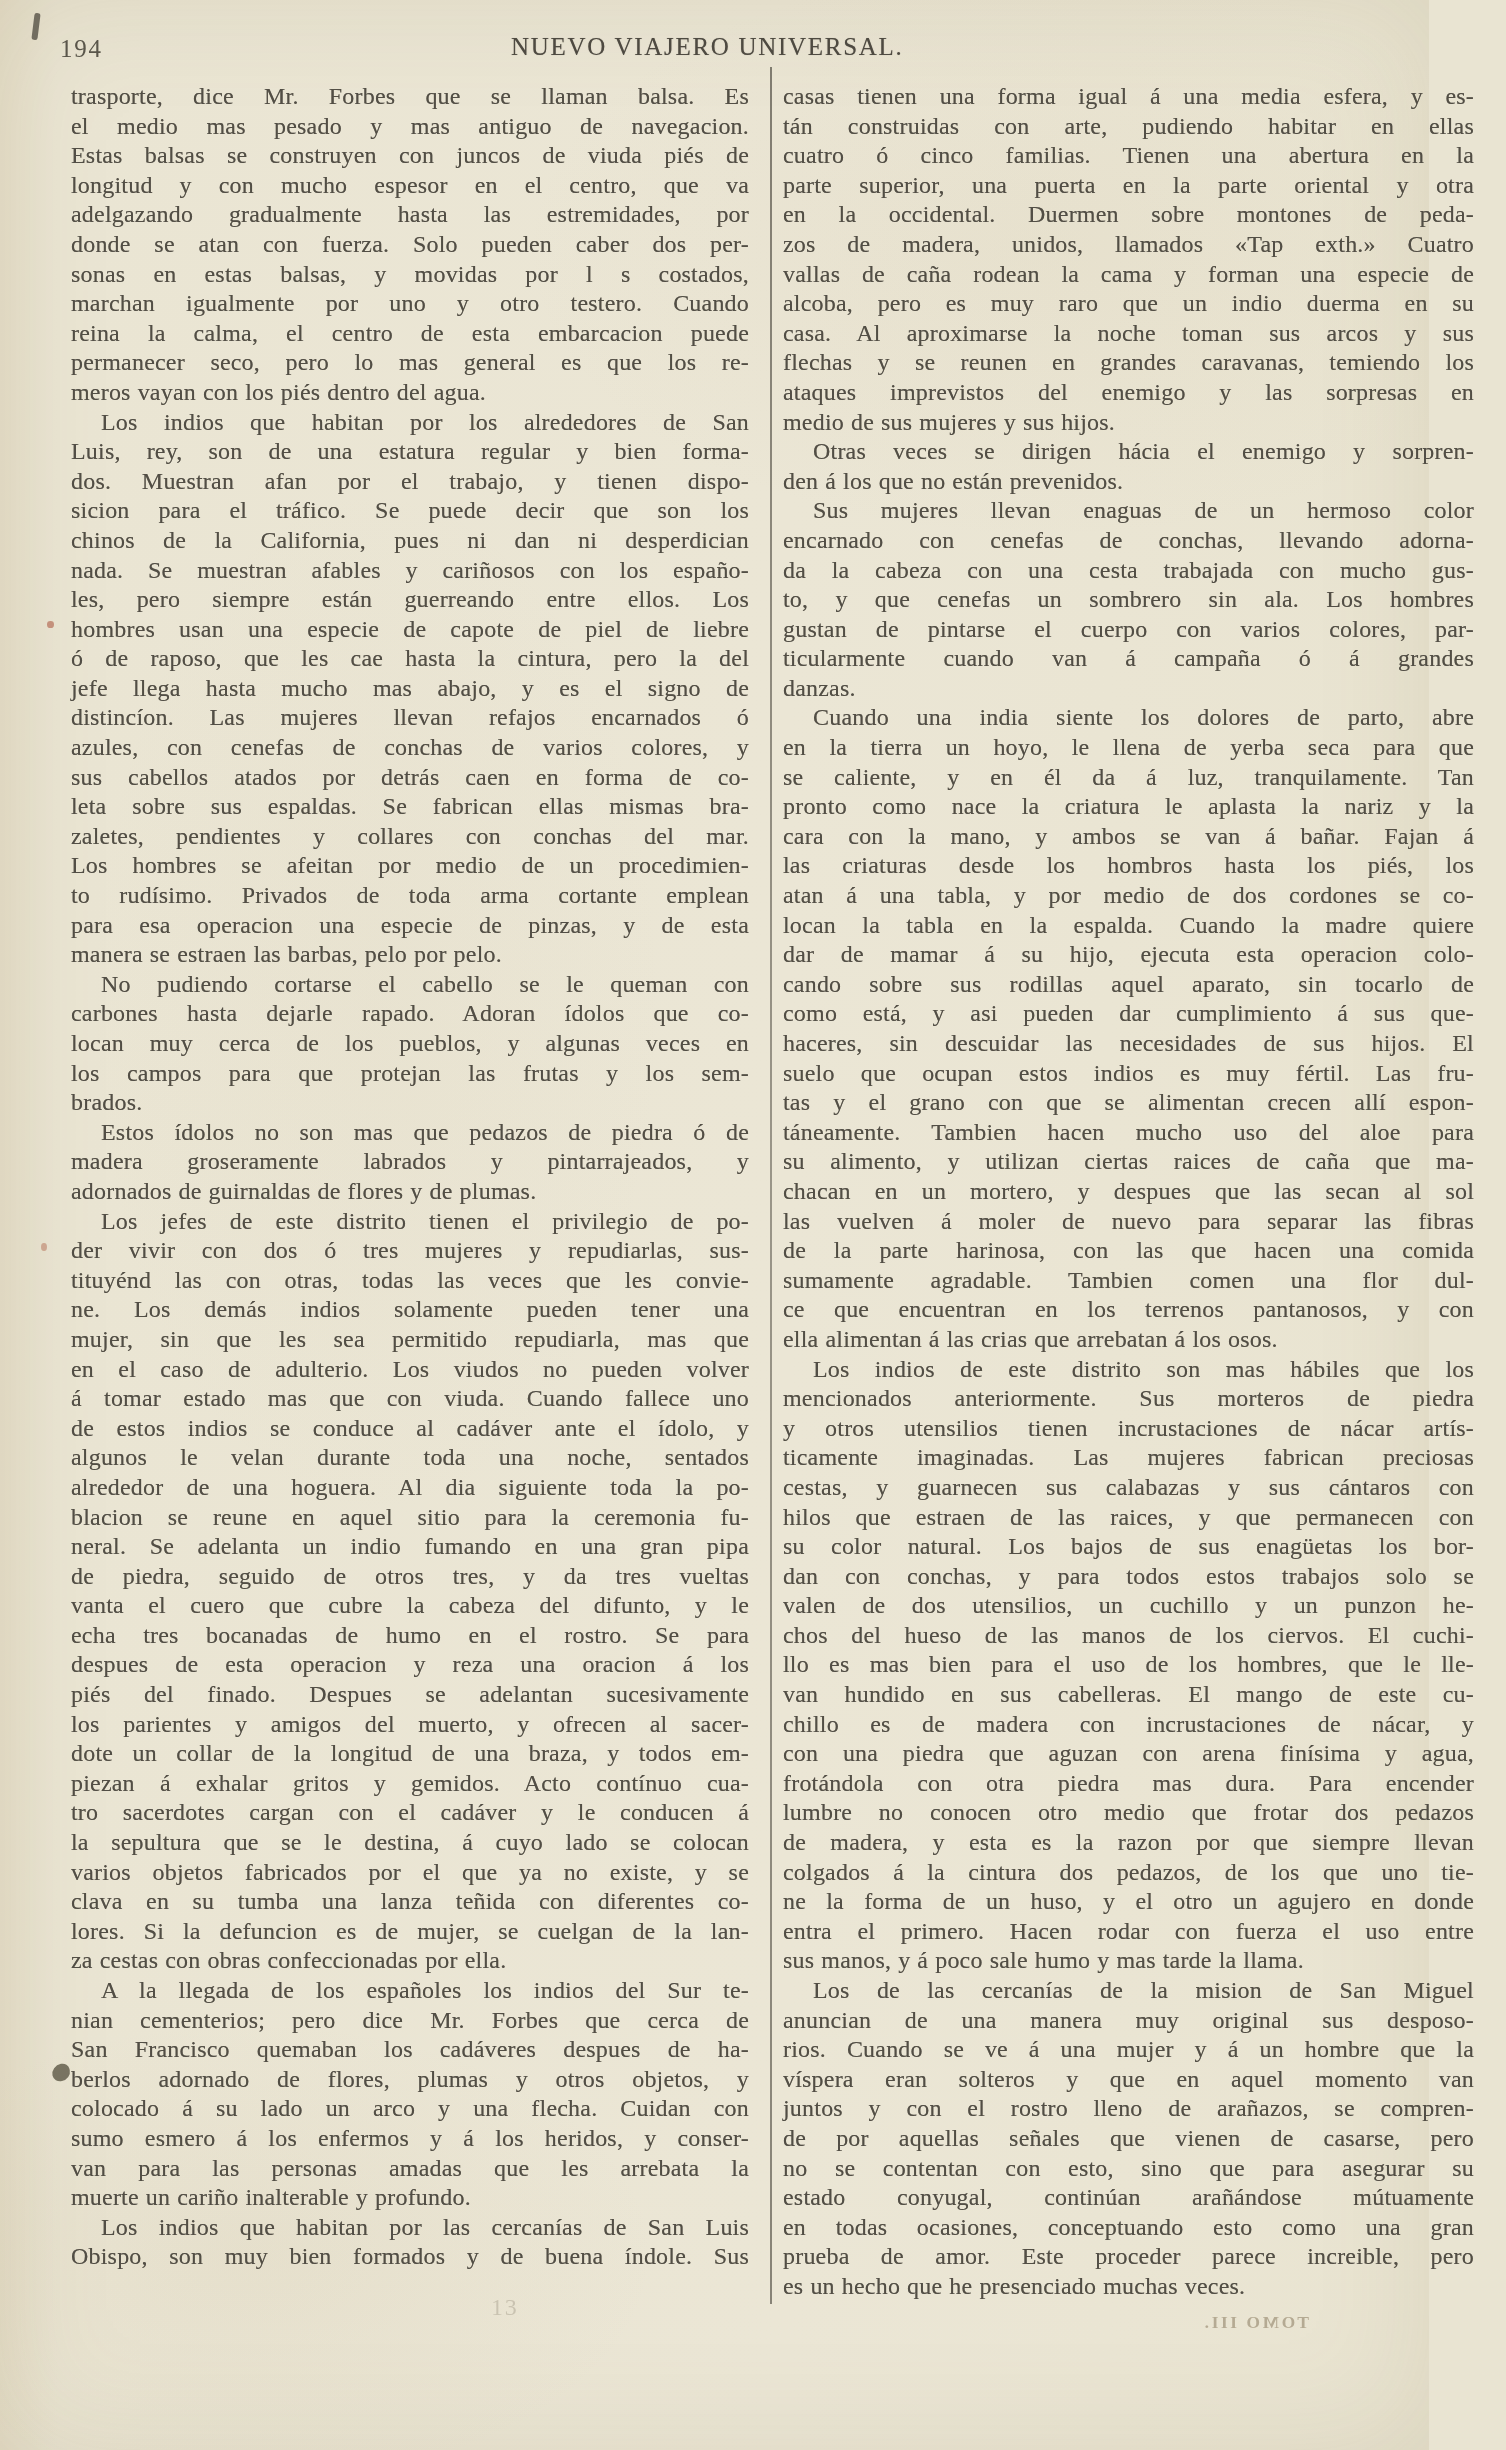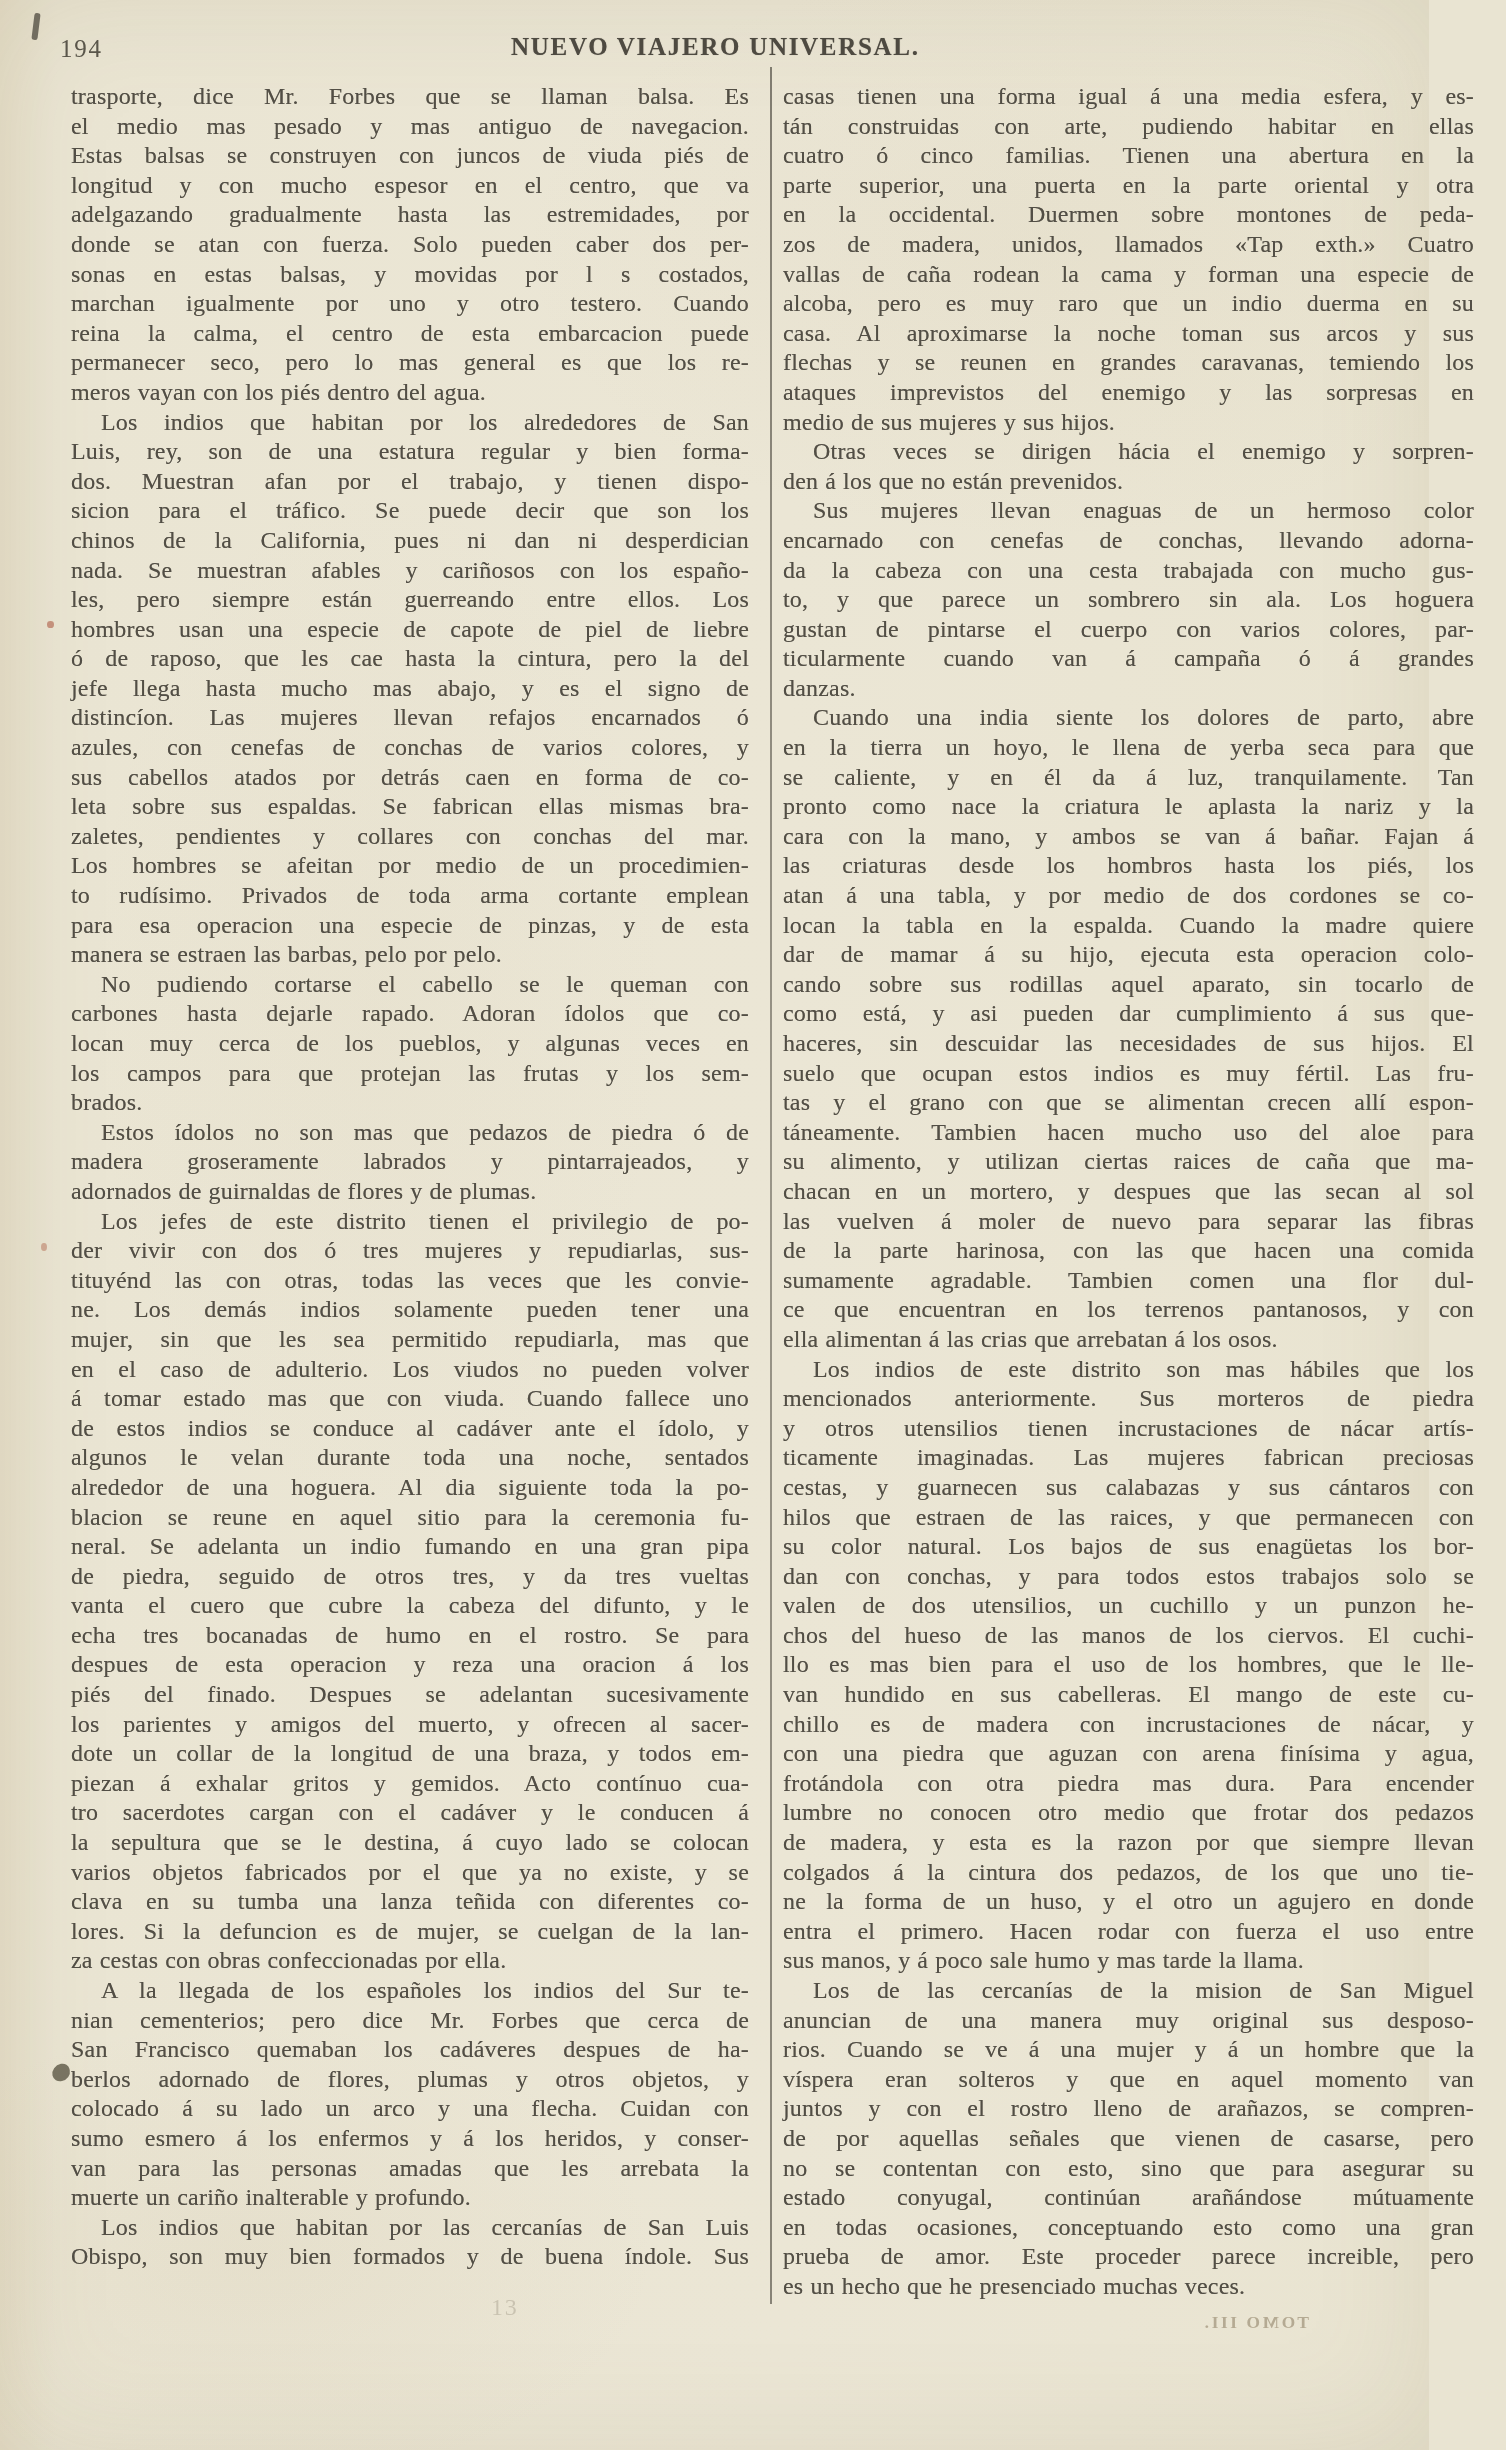--- a/index.html
+++ b/index.html
@@ -14,21 +14,21 @@
       radial-gradient(ellipse 751px 417px at 1043px 250px, rgba(185,165,125,0.07), rgba(0,0,0,0) 70%),
       radial-gradient(ellipse 584px 334px at 250px 2254px, rgba(175,155,115,0.08), rgba(0,0,0,0) 70%),
       radial-gradient(ellipse 417px 751px at 376px 1002px, rgba(190,175,140,0.05), rgba(0,0,0,0) 70%),
       linear-gradient(90deg, #e6dfca 0%, #eae5d3 4%, #ebe6d5 55%, #e9e4d1 100%);
     box-shadow:inset 0 0 117px rgba(125,105,65,0.13);
   }
   
   .header{position:absolute;top:33px;left:0;width:100%;height:38px;color:#524e44;}
   .pagenum{position:absolute;left:60px;top:1.7px;font-size:25px;letter-spacing:1.7px;color:#5a564b;}
   .title{
-    position:absolute;left:511px;top:0;font-size:25px;font-weight:700;
+    position:absolute;left:511px;top:0;font-size:25px;font-weight:400;
     letter-spacing:1.7px;color:#4e4a41;white-space:nowrap;
     text-shadow:0 0 0.8px rgba(78,74,65,0.45);
   }
   
   .col{position:absolute;top:82px;color:#524e45;font-size:24px;}
   .col-left{left:71px;width:678px;}
   .col-right{left:783px;width:691px;}
   .line{
     height:29.6px;line-height:29.6px;white-space:nowrap;
     text-align:justify;text-align-last:justify;
@@ -163,21 +163,21 @@
       <div class="line">alcoba, pero es muy raro que un indio duerma en su</div>
       <div class="line">casa. Al aproximarse la noche toman sus arcos y sus</div>
       <div class="line">flechas y se reunen en grandes caravanas, temiendo los</div>
       <div class="line">ataques imprevistos del enemigo y las sorpresas en</div>
       <div class="line e">medio de sus mujeres y sus hijos.</div>
       <div class="line p">Otras veces se dirigen hácia el enemigo y sorpren-</div>
       <div class="line e">den á los que no están prevenidos.</div>
       <div class="line p">Sus mujeres llevan enaguas de un hermoso color</div>
       <div class="line">encarnado con cenefas de conchas, llevando adorna-</div>
       <div class="line">da la cabeza con una cesta trabajada con mucho gus-</div>
-      <div class="line">to, y que parece un sombrero sin ala. Los hoguera</div>
+      <div class="line">to, y que cenefas un sombrero sin ala. Los hombres</div>
       <div class="line">gustan de pintarse el cuerpo con varios colores, par-</div>
       <div class="line">ticularmente cuando van á campaña ó á grandes</div>
       <div class="line e">danzas.</div>
       <div class="line p">Cuando una india siente los dolores de parto, abre</div>
       <div class="line">en la tierra un hoyo, le llena de yerba seca para que</div>
       <div class="line">se caliente, y en él da á luz, tranquilamente. Tan</div>
       <div class="line">pronto como nace la criatura le aplasta la nariz y la</div>
       <div class="line">cara con la mano, y ambos se van á bañar. Fajan á</div>
       <div class="line">las criaturas desde los hombros hasta los piés, los</div>
       <div class="line">atan á una tabla, y por medio de dos cordones se co-</div>

